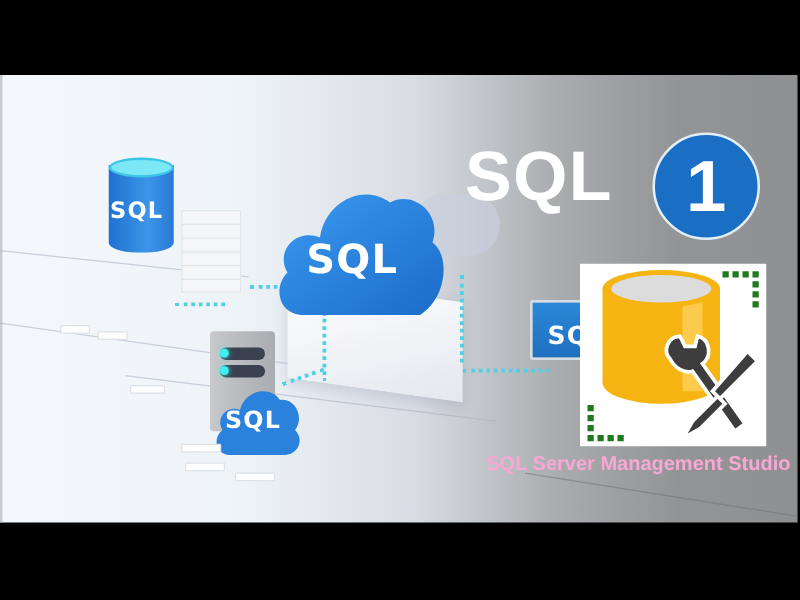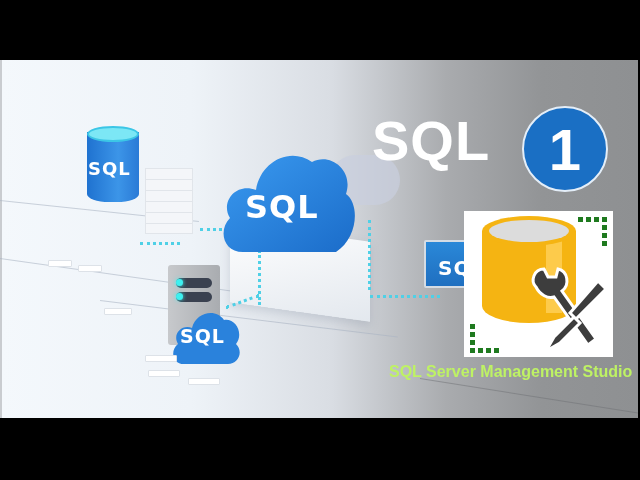--- a/index.html
+++ b/index.html
@@ -18,21 +18,21 @@
   .server{position:absolute;background:linear-gradient(90deg,#c7c9cc,#a9acb0);border-radius:3px;}
   .slot{position:absolute;background:#3a4150;border-radius:6px;}
   .led{position:absolute;width:7px;height:7px;border-radius:50%;background:#3ef0f0;box-shadow:0 0 4px #3ef0f0;}
   .rack{position:absolute;background:#f4f6f9;border:1px solid #e1e5ea;}
   .key{position:absolute;background:#fff;border:1px solid #dde2e8;border-radius:1px;}
   .monitor{position:absolute;background:linear-gradient(180deg,#2a88d8,#1f6fc0);border:2px solid #d5dce4;border-radius:2px;}
   .title{position:absolute;left:372px;top:113px;font-size:56px;font-weight:bold;color:#fff;letter-spacing:1px;line-height:1;}
   .badge{position:absolute;left:522px;top:106px;width:86px;height:86px;border-radius:50%;background:#1a6fc4;border:2px solid #e4eef8;box-sizing:border-box;
     color:#fff;font-size:58px;font-weight:bold;display:flex;align-items:center;justify-content:center;}
   .logo-card{position:absolute;left:464px;top:211px;width:149px;height:146px;background:#fff;}
-  .caption{position:absolute;left:389px;top:363px;font-size:16px;font-weight:bold;color:#bef264;white-space:nowrap;}
+  .caption{position:absolute;left:389px;top:363px;font-size:16px;font-weight:bold;color:#f9a8d4;white-space:nowrap;}
 </style>
 </head>
 <body>
 
 <div class="frame">
 
   <div class="floor-line" style="left:0;top:140px;width:200px;transform:rotate(6deg);"></div>
   <div class="floor-line" style="left:0;top:198px;width:360px;transform:rotate(8deg);"></div>
   <div class="floor-line" style="left:100px;top:240px;width:300px;transform:rotate(7deg);"></div>
 

